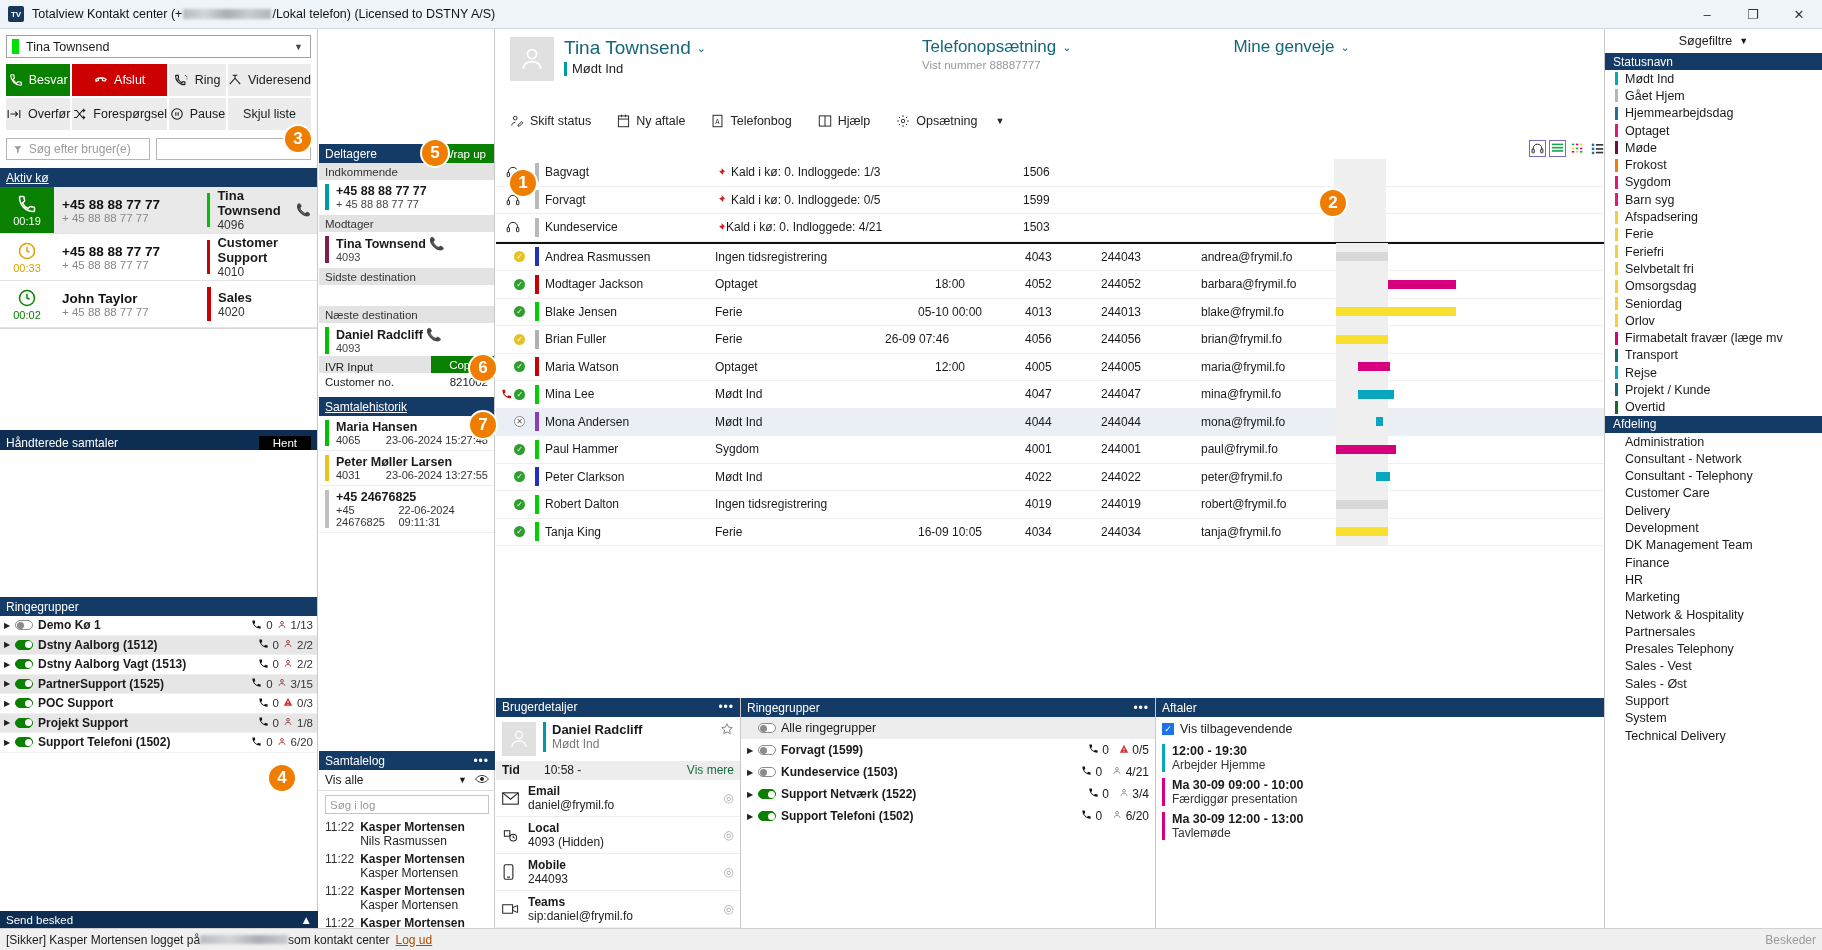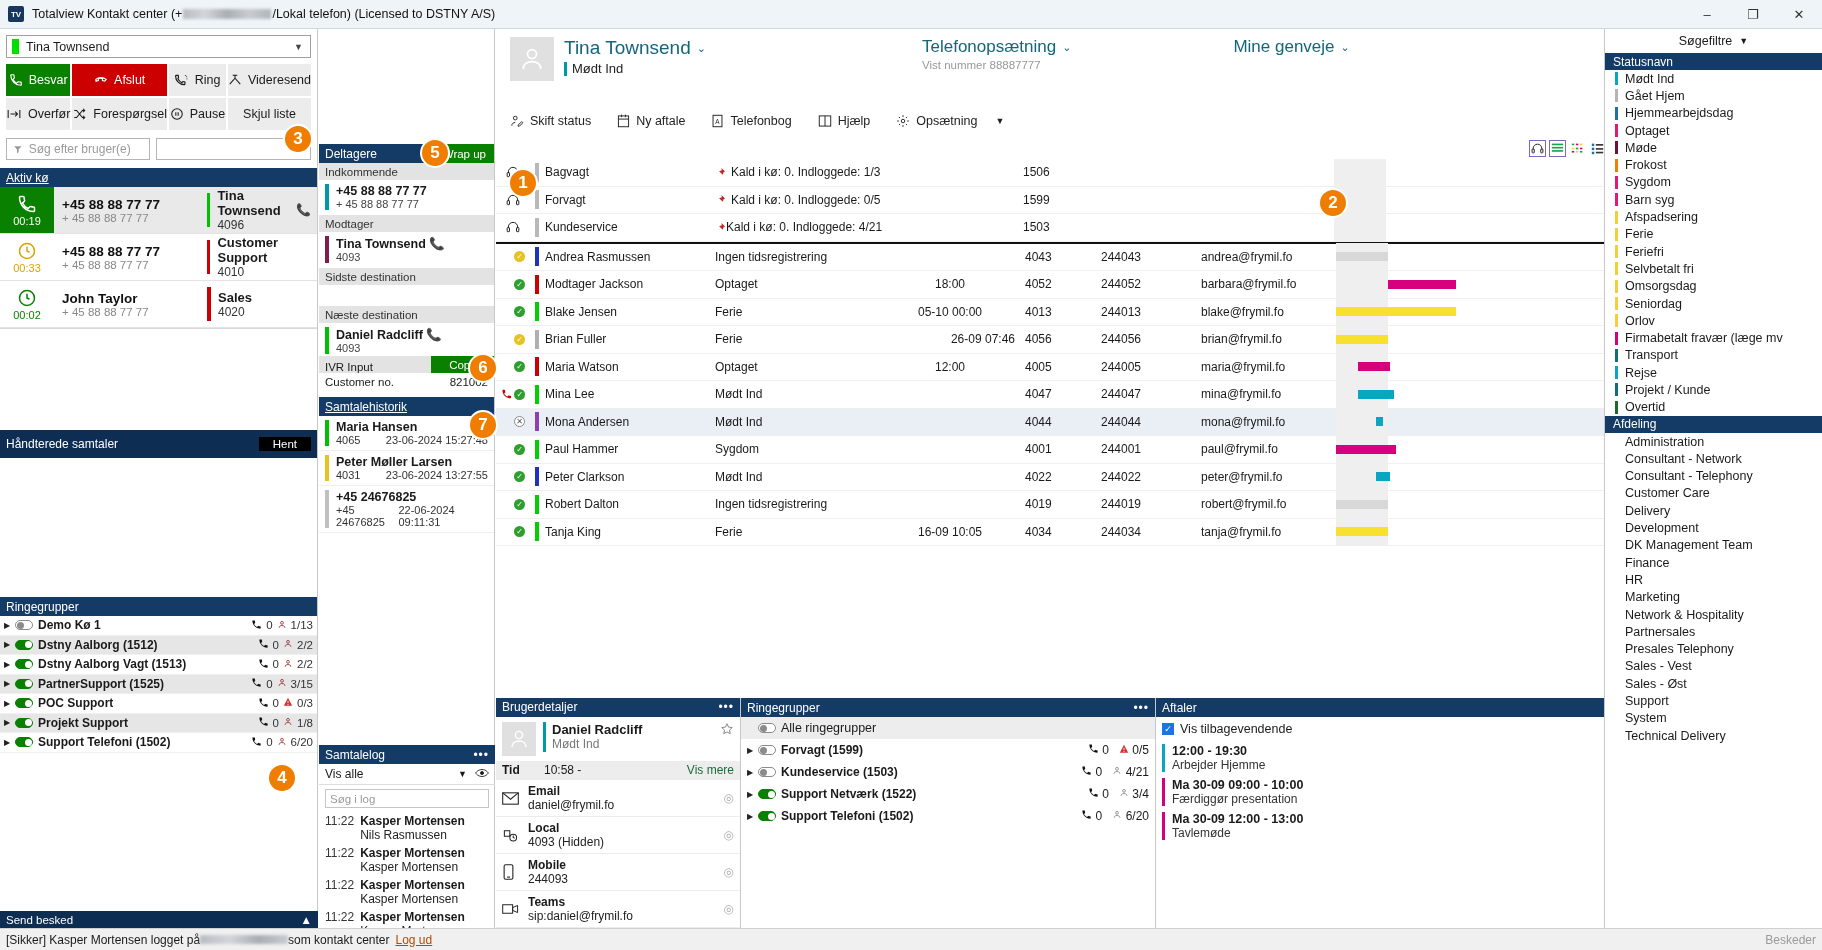--- a/index.html
+++ b/index.html
@@ -71,21 +71,21 @@
   .q-main{ flex:1; display:flex; flex-direction:column; justify-content:center; padding-left:8px; }
   .q-name{ font-size:13.5px; font-weight:bold; color:#111; }
   .q-sub{ font-size:11.5px; color:#888; }
   .q-right{ width:110px; display:flex; align-items:center; padding-left:0; }
   .q-bar{ width:4px; height:34px; margin-right:7px; }
   .q-rcol{ display:flex; flex-direction:column; }
   .q-rname{ font-size:13px; font-weight:bold; }
   .q-rext{ font-size:12px; color:#333; }
   .q-phone{ color:#cc0000; margin-left:auto; margin-right:6px; }
 
-  .handled-hdr{ display:flex; background:#0d2d52; color:#fff; height:28px; align-items:center;
+  .handled-hdr{ display:flex; background:#0d2d52; color:#fff; height:20px; align-items:flex-end;
     padding:0 6px; font-size:12px; }
   .handled-hdr .hent{ margin-left:auto; background:#000; color:#fff; padding:1px 14px; font-size:11.5px; }
 
   
   .rg-hdr{ background:#143a66; color:#fff; height:19px; display:flex; align-items:center; padding:0 6px; font-size:12px;}
   .rg-row{ display:flex; align-items:center; height:19.5px; font-size:12px; padding:0 4px;
      border-bottom:1px solid #f0f0f0; }
   .rg-row.alt{ background:#e6e6e6; }
   .tri{ width:11px; color:#222; font-size:8px; }
   .tgl{ width:18px;height:10px;border-radius:5px;border:1.4px solid #8b8b8b;position:relative;
@@ -119,21 +119,21 @@
   .ivr-row .copy{ margin-left:auto; background:#0a8000; color:#fff; height:17px;
     display:flex;align-items:center;padding:0 18px; font-size:11.5px;}
   .cust-row{ display:flex; align-items:center; padding:3px 6px; font-size:11.5px; }
   .cust-row .v{ margin-left:auto; }
   .hist-item{ padding:4px 6px; display:flex; border-bottom:1px solid #efefef; }
   .hist-item .bar{ width:4px; margin-right:7px; }
   .hist-n{ font-size:12.5px; font-weight:bold; }
   .hist-sub{ display:flex; font-size:11px; color:#333; }
   .hist-sub .t{ margin-left:auto; }
 
-  .samtalelog{ position:absolute; left:0; bottom:10px; width:176px; }
+  .samtalelog{ position:absolute; left:0; bottom:4px; width:176px; }
   .sl-hdr{ background:#143a66;color:#fff;height:19px;display:flex;align-items:center;padding:0 6px;font-size:12px;}
   .sl-hdr .dots{ margin-left:auto; letter-spacing:1px;}
   .sl-filter{ display:flex; align-items:center; height:21px; padding:0 6px; font-size:12px;
      border-bottom:1px solid #ddd;}
   .sl-filter .chev{ margin-left:auto; font-size:9px;}
   .sl-filter .eye{ margin-left:8px; }
   .sl-srch{ margin:4px 6px; height:19px; border:1px solid #c5c5c5; display:flex; align-items:center;
      padding:0 4px; font-size:11.5px; color:#9a9a9a; }
   .sl-item{ padding:2px 6px; display:flex; gap:6px; font-size:12px; }
   .sl-time{ color:#333; }
@@ -957,21 +957,21 @@
  </div>
  <div class="trow ">
    <div class="td" style="width:34px;display:flex;align-items:center;justify-content:flex-end;gap:2px">
       <span class="status-dot" style="background:#e8c220">✓</span>
             </div>
    <div class="td" style="width:6px">
               <div class="cbar" style="background:#b0b0b0"></div>
             </div>
    <div class="td" style="width:170px">Brian Fuller</div>
    <div class="td" style="width:170px">Ferie</div>
-   <div class="td" style="width:140px;text-align:right">26-09 07:46</div>
+   <div class="td" style="width:140px;text-align:left">26-09 07:46</div>
    <div class="td" style="width:76px">4056</div>
    <div class="td" style="width:100px">244056</div>
    <div class="td" style="width:140px">brian@frymil.fo</div>
    <div class="td cal-cell" style="width:125px">
      <div class="cal-shade"></div>
      <div class="cal-band" style="left:0px;width:52px;background:#f7e02e"></div>
    </div>
  </div>
  <div class="trow ">
    <div class="td" style="width:34px;display:flex;align-items:center;justify-content:flex-end;gap:2px">

